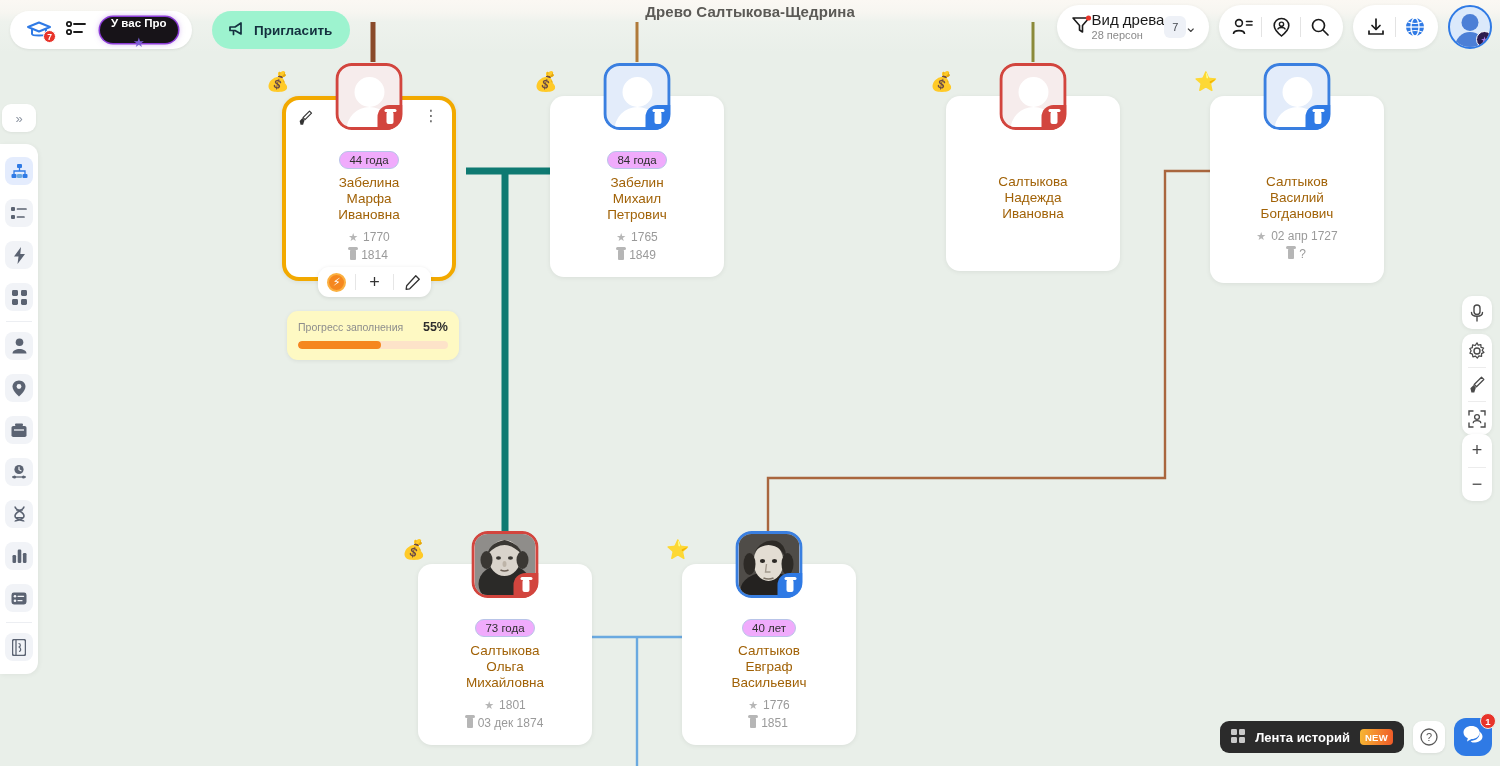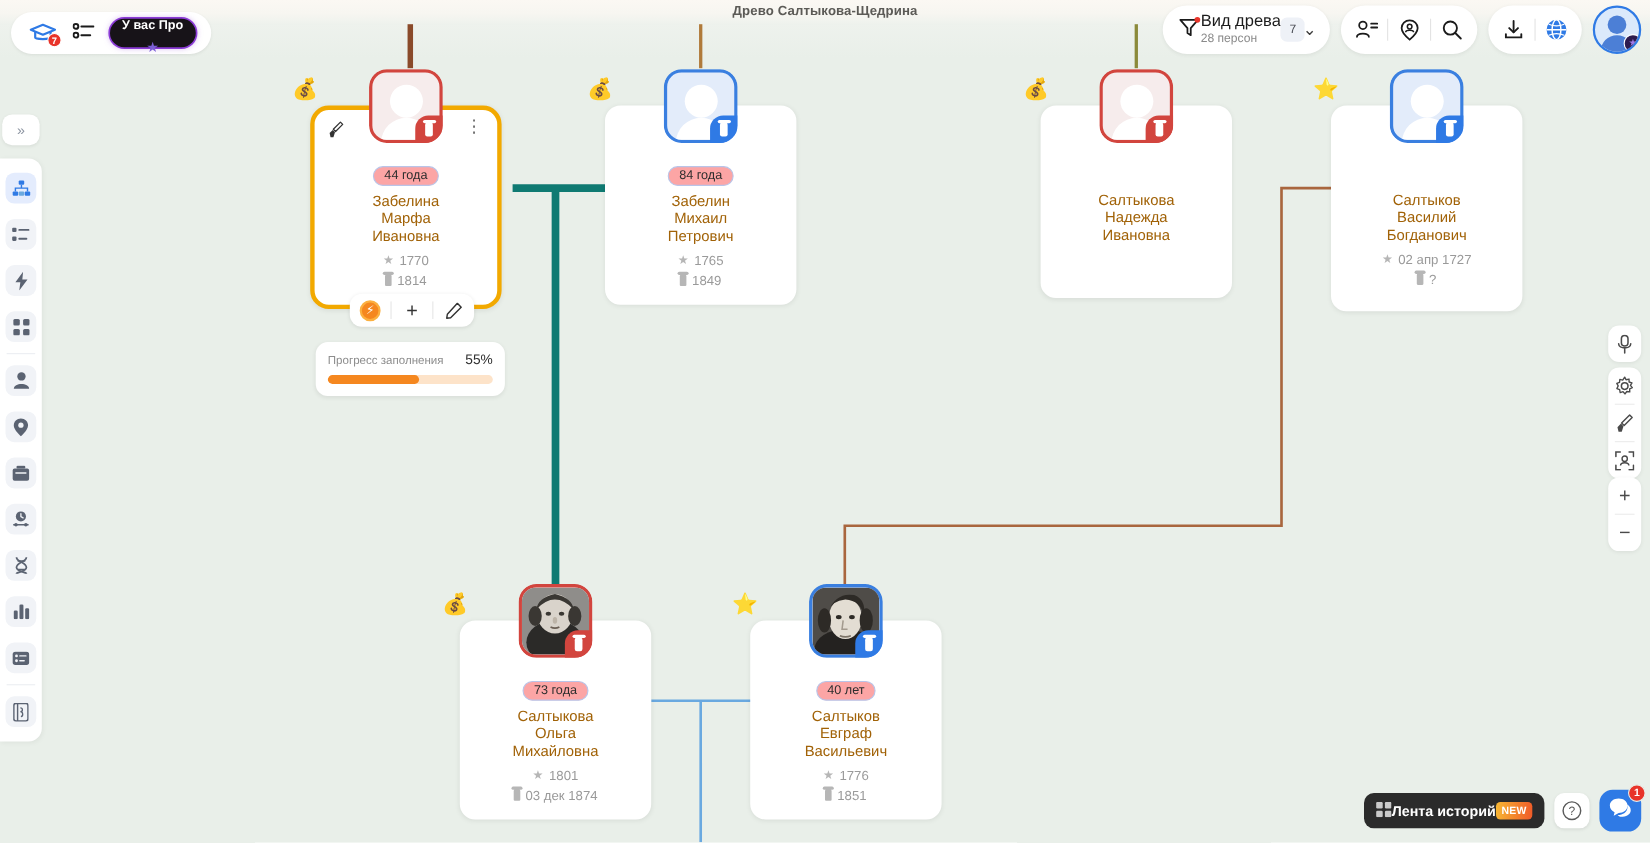--- a/index.html
+++ b/index.html
@@ -20,21 +20,21 @@
     background: linear-gradient(to bottom, #fbf8f3 0%, #f7f6f1 55%, #eef2ed 100%);
   }
   .top-cream2 {
     position: absolute; left: 0; top: 22px; width: 1500px; height: 30px;
     background: linear-gradient(to bottom, #eef2ed 0%, #e9efe9 100%);
   }
 
   
   .win-title {
     position: absolute; top: 3px; left: 0; width: 1500px;
-    text-align: center; font-size: 12px; font-weight: bold;
+    text-align: center; font-size: 15px; font-weight: bold;
     color: #5b5a56; letter-spacing: .1px;
     z-index: 60;
   }
 
   
   .lines { position: absolute; inset: 0; z-index: 1; }
 
   
   .tl-pill {
     position: absolute; left: 10px; top: 11px; height: 38px;
@@ -137,21 +137,21 @@
   .r-btn { width: 30px; height: 33px; display:flex; align-items:center; justify-content:center; cursor:pointer; }
   .r-sep { width: 18px; height: 1px; background: #ececec; }
 
   
   .br-wrap {
     position: absolute; right: 8px; bottom: 10px;
     display: flex; align-items: center; gap: 9px; z-index: 50;
   }
   .stories-btn {
     height: 32px; background: #2b2b2b; border-radius: 9px;
-    display: flex; align-items: center; gap: 0; padding: 0 11px;
+    display: flex; align-items: center; gap: 10px; padding: 0 11px;
     color: #fff; font-size: 13px; font-weight: bold; cursor: pointer;
   }
   .new-badge {
     background: linear-gradient(95deg,#f7b733,#f05a28);
     color: #fff; font-size: 9.5px; font-weight: bold;
     padding: 2.5px 5px; border-radius: 4px; letter-spacing: .3px;
   }
   .help-btn {
     width: 32px; height: 32px; background: #fff; border-radius: 9px;
     display:flex; align-items:center; justify-content:center; cursor:pointer;
@@ -230,21 +230,21 @@
     line-height: 1;
   }
   .card-dots {
     position: absolute; right: 13px; top: 8px;
     font-size: 16px; color: #6b6b6b; line-height: 1; letter-spacing: 0;
     cursor: pointer;
   }
   .age-chip {
     display: inline-block; border: 1px solid #b9c4e8; border-radius: 9px;
     font-size: 11.5px; color: #2e2e2e; padding: 2px 9px; margin-bottom: 6px;
-    background: #fca5a5;
+    background: #f0abfc;
   }
   .p-name {
     font-size: 13.5px; color: #a16207; line-height: 16.2px;
   }
   .p-date {
     font-size: 12px; color: #9a9a9a; line-height: 18px;
     display: flex; align-items: center; justify-content: center; gap: 5px;
   }
   .p-dates { margin-top: 4px; }
   .mini-star { color: #b6b6b6; font-size: 11px; }
@@ -267,27 +267,27 @@
   .ab-sep { width: 1px; height: 16px; background: #e6e6e6; }
   .coin {
     width: 19px; height: 19px; border-radius: 50%;
     background: #f5871f; border: 2.5px solid #fbb040;
     display:flex; align-items:center; justify-content:center;
     color: #fff; font-size: 11px; line-height: 1;
   }
 
   
   .progress-card {
-    position: absolute; background: #ffffff; border-radius: 11px;
+    position: absolute; background: #fef9c3; border-radius: 11px;
     padding: 9px 11px 11px; width: 172px; z-index: 18;
     box-shadow: 0 1px 4px rgba(0,0,0,.07);
   }
   .pc-row { display: flex; justify-content: space-between; align-items: baseline; margin-bottom: 7px; }
   .pc-label { font-size: 10.5px; color: #8d8d8d; }
-  .pc-pct { font-size: 12.5px; color: #2e2e2e; font-weight: normal; }
+  .pc-pct { font-size: 12.5px; color: #2e2e2e; font-weight: bold; }
   .pc-track { height: 8px; border-radius: 4px; background: #fde3c9; overflow: hidden; }
   .pc-fill { height: 100%; border-radius: 4px; background: #f5871f; }
 </style>
 </head>
 <body>
 
 <div id="app">
 
   <div class="top-cream"></div>
   <div class="top-cream2"></div>
@@ -324,20 +324,29 @@
         <line x1="8" y1="4" x2="19" y2="4" stroke="#1b1b1b" stroke-width="1.8" stroke-linecap="round"></line>
         <line x1="8" y1="12" x2="16" y2="12" stroke="#1b1b1b" stroke-width="1.8" stroke-linecap="round"></line>
       </svg>
     </div>
     <div class="pro-chip">
       <span>У вас Про</span>
       <span style="color:#7b5fd4;font-size:13px">★</span>
     </div>
   </div>
 
+  <div class="invite-btn">
+    <span>
+      <svg width="18" height="16" viewBox="0 0 18 16">
+        <path d="M2 6 H7 L13 2 V13 L7 9.5 H2 Z" fill="none" stroke="#14303f" stroke-width="1.7" stroke-linejoin="round"></path>
+        <path d="M5.5 9.8 V13.5" stroke="#14303f" stroke-width="1.7" stroke-linecap="round"></path>
+      </svg>
+    </span>
+    <span>Пригласить</span>
+  </div>
 
   <div class="tr-wrap">
 
     <div class="tr-pill view-pill">
       <span>
         <svg width="21" height="20" viewBox="0 0 21 20">
           <path d="M2 3 H18 L11.5 10.5 V17 L8.5 15 V10.5 Z" fill="none" stroke="#1b1b1b" stroke-width="1.6" stroke-linejoin="round"></path>
           <circle cx="17.5" cy="3" r="2.6" fill="#e8342a"></circle>
         </svg>
       </span>

